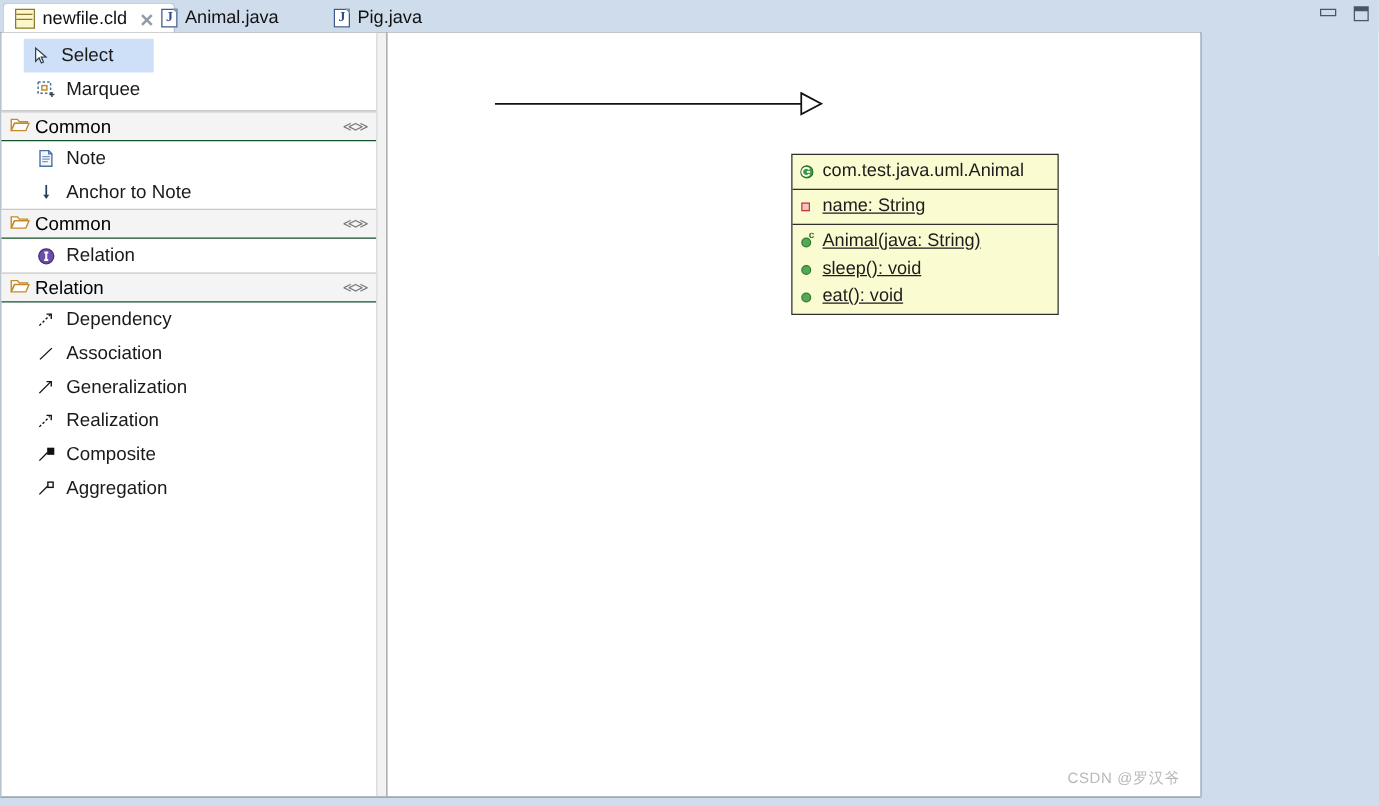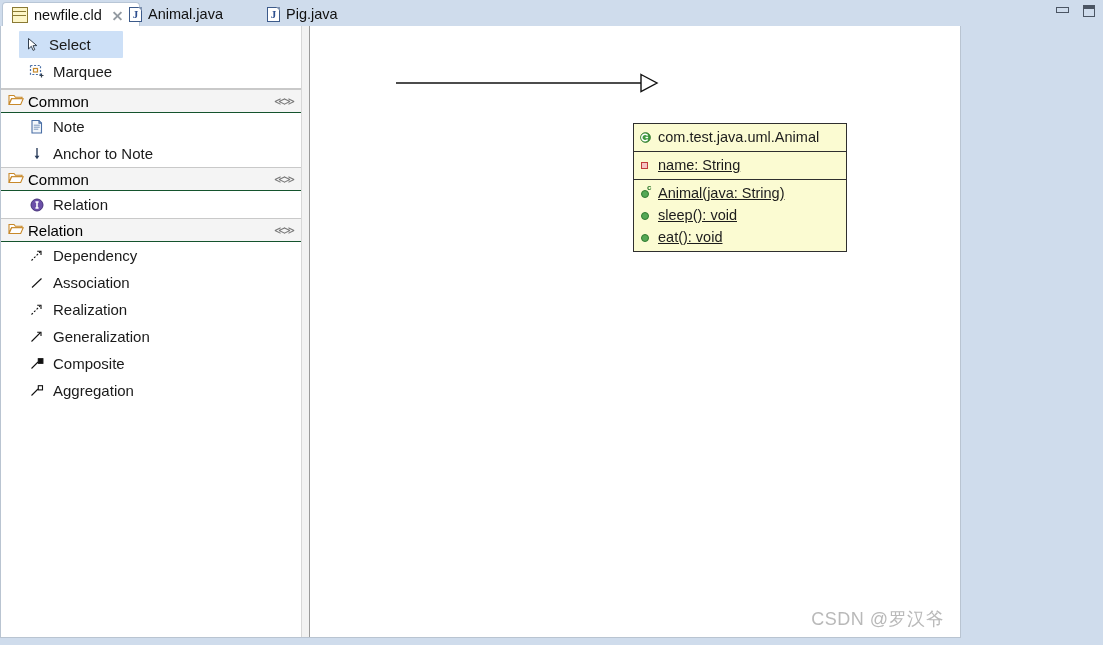--- a/index.html
+++ b/index.html
@@ -301,21 +301,21 @@
   }
 
   
   #connector { position: absolute; left: 0; top: 0; pointer-events: none; }
 
   
   #watermark {
     position: absolute;
     right: 16px;
     bottom: 6px;
-    font-size: 18px;
+    font-size: 12px;
     color: #b9b9b9;
     white-space: nowrap;
     letter-spacing: .5px;
     text-align: center;
   }
 </style>
 </head>
 <body>
 
 <div id="window">
@@ -452,35 +452,35 @@
           <svg width="16" height="16" viewBox="0 0 16 16">
             <path d="M3 12.5 L12.5 3.5" stroke="#111" stroke-width="1.1"></path>
           </svg>
         </span>
         <span class="lbl">Association</span>
       </div>
 
       <div class="pal-item">
         <span class="ico">
           <svg width="16" height="16" viewBox="0 0 16 16">
+            <path d="M2.5 12.5 L11.5 3.5" stroke="#111" stroke-width="1.1"></path>
+            <path d="M8.2 3.3 h3.8 v3.8" fill="none" stroke="#111" stroke-width="1.1"></path>
+          </svg>
+        </span>
+        <span class="lbl">Generalization</span>
+      </div>
+
+      <div class="pal-item">
+        <span class="ico">
+          <svg width="16" height="16" viewBox="0 0 16 16">
             <path d="M2.5 12.5 L10.8 4.2" stroke="#111" stroke-width="1.1" stroke-dasharray="2,1.6"></path>
             <path d="M8.2 3.3 h3.8 v3.8" fill="none" stroke="#111" stroke-width="1.1"></path>
           </svg>
         </span>
         <span class="lbl">Realization</span>
-      </div>
-
-      <div class="pal-item">
-        <span class="ico">
-          <svg width="16" height="16" viewBox="0 0 16 16">
-            <path d="M2.5 12.5 L11.5 3.5" stroke="#111" stroke-width="1.1"></path>
-            <path d="M8.2 3.3 h3.8 v3.8" fill="none" stroke="#111" stroke-width="1.1"></path>
-          </svg>
-        </span>
-        <span class="lbl">Generalization</span>
       </div>
 
       <div class="pal-item">
         <span class="ico">
           <svg width="16" height="16" viewBox="0 0 16 16">
             <path d="M2.5 12.5 L9 6" stroke="#111" stroke-width="1.1"></path>
             <rect x="9.3" y="2.7" width="4.6" height="4.6" fill="#111" stroke="#111" stroke-width="1.1"></rect>
           </svg>
         </span>
         <span class="lbl">Composite</span>

